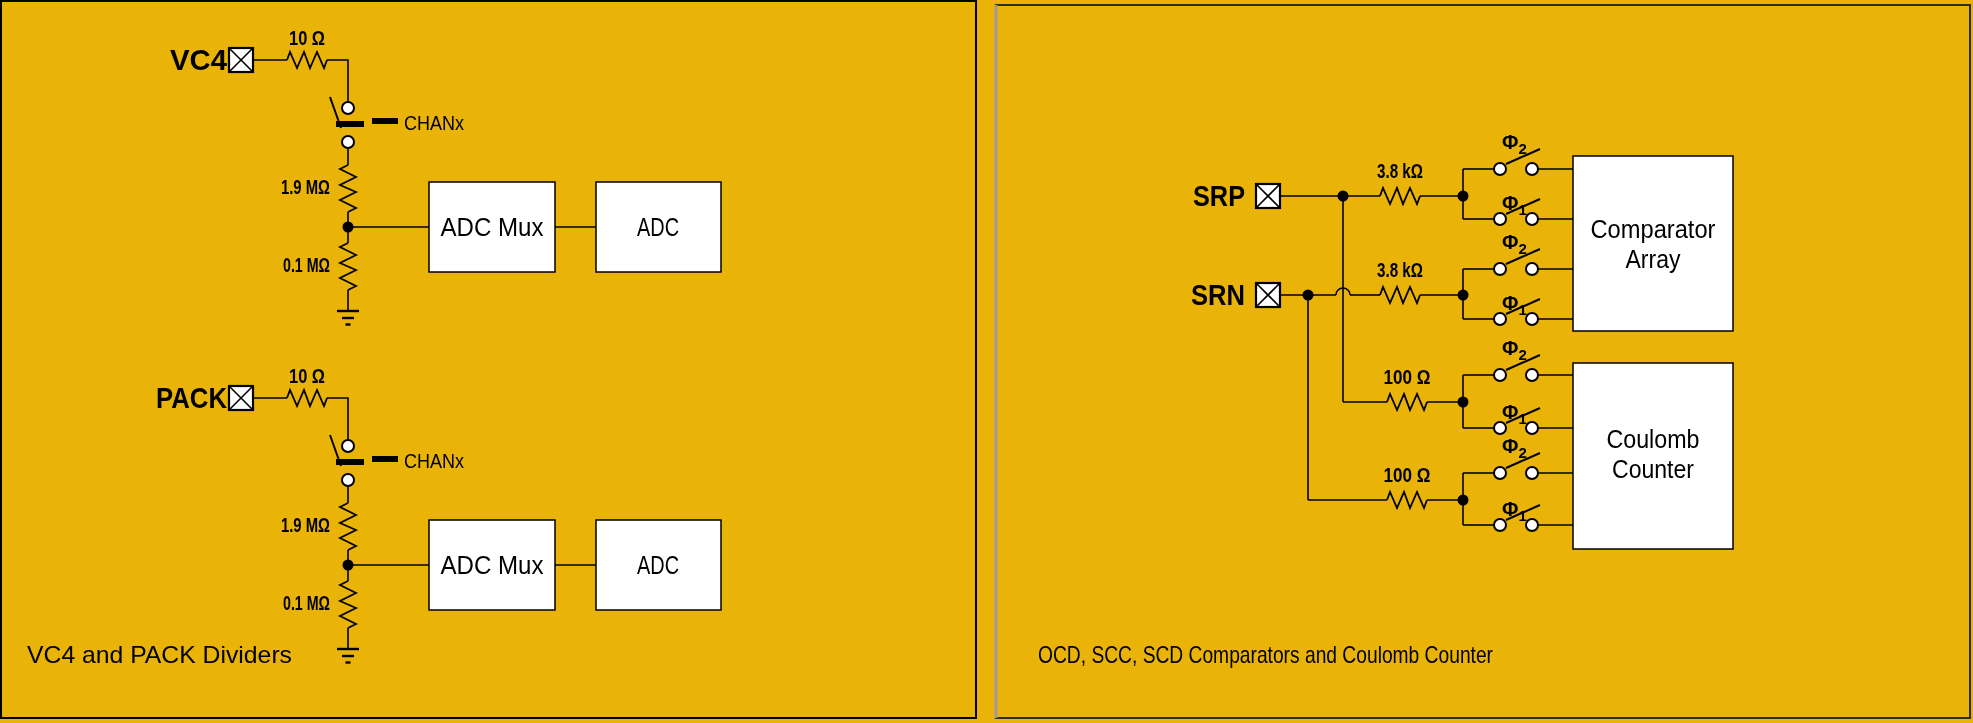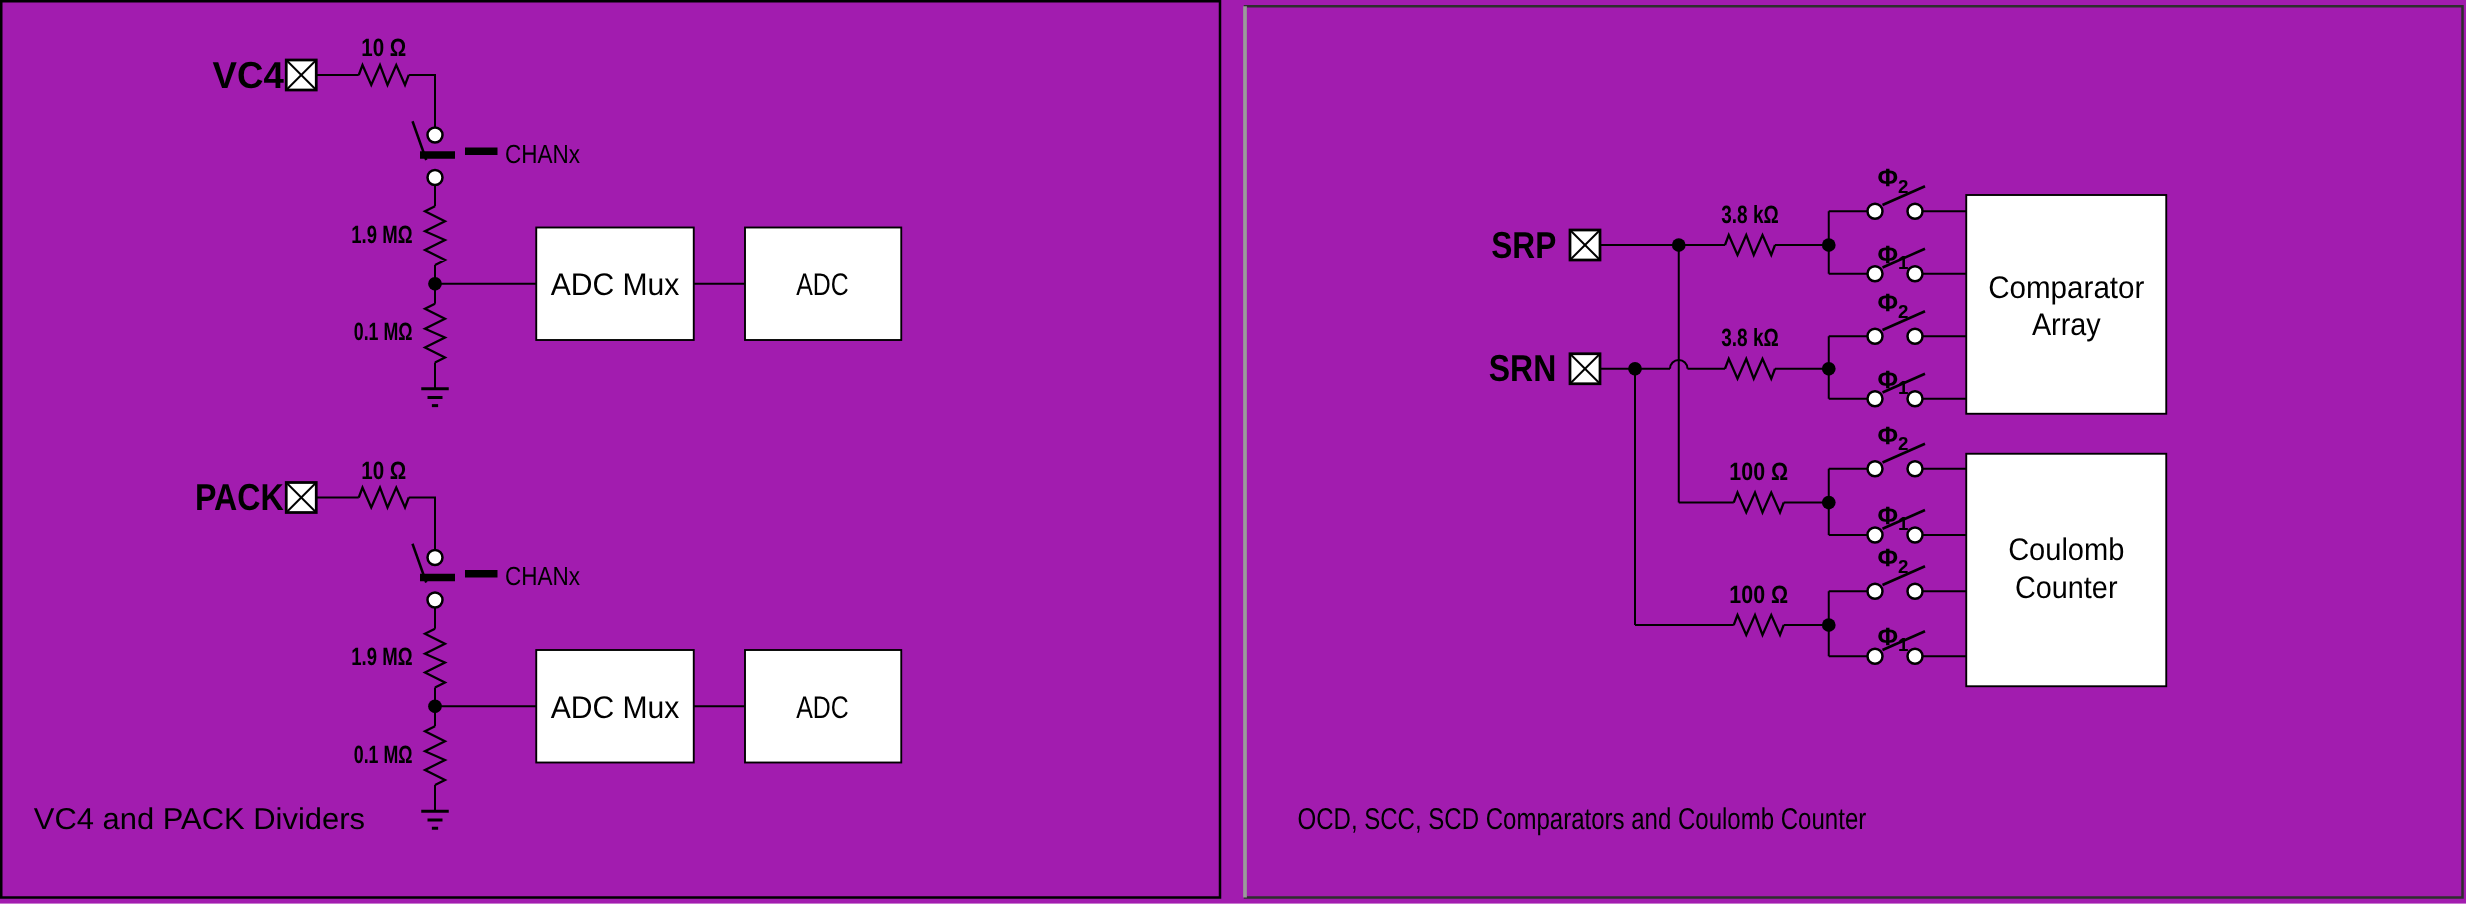--- a/index.html
+++ b/index.html
@@ -1,16 +1,16 @@
 <!DOCTYPE html>
 <html><head>
 <meta charset="utf-8">
 <style>
   html,body{margin:0;padding:0;background:#fff;}
-  .stage{position:relative;width:1973px;height:723px;background:#a21caf;font-family:"Liberation Sans",sans-serif;}
+  .stage{position:relative;width:1973px;height:723px;background:#eab308;font-family:"Liberation Sans",sans-serif;}
   svg{display:block;}
   
   .wire{stroke:#000;stroke-width:1.6;fill:none;}
   .res{stroke:#000;stroke-width:1.8;fill:none;stroke-linejoin:miter;}
   .box{fill:#ffffff;stroke:#000;stroke-width:1.5;}
   .term{fill:#ffffff;stroke:#000;stroke-width:2.2;}
   .termx{stroke:#000;stroke-width:1.6;}
   .dot{fill:#000;stroke:none;}
   .swc{fill:#ffffff;stroke:#000;stroke-width:2;}
   .swd{stroke:#000;stroke-width:2;fill:none;}

